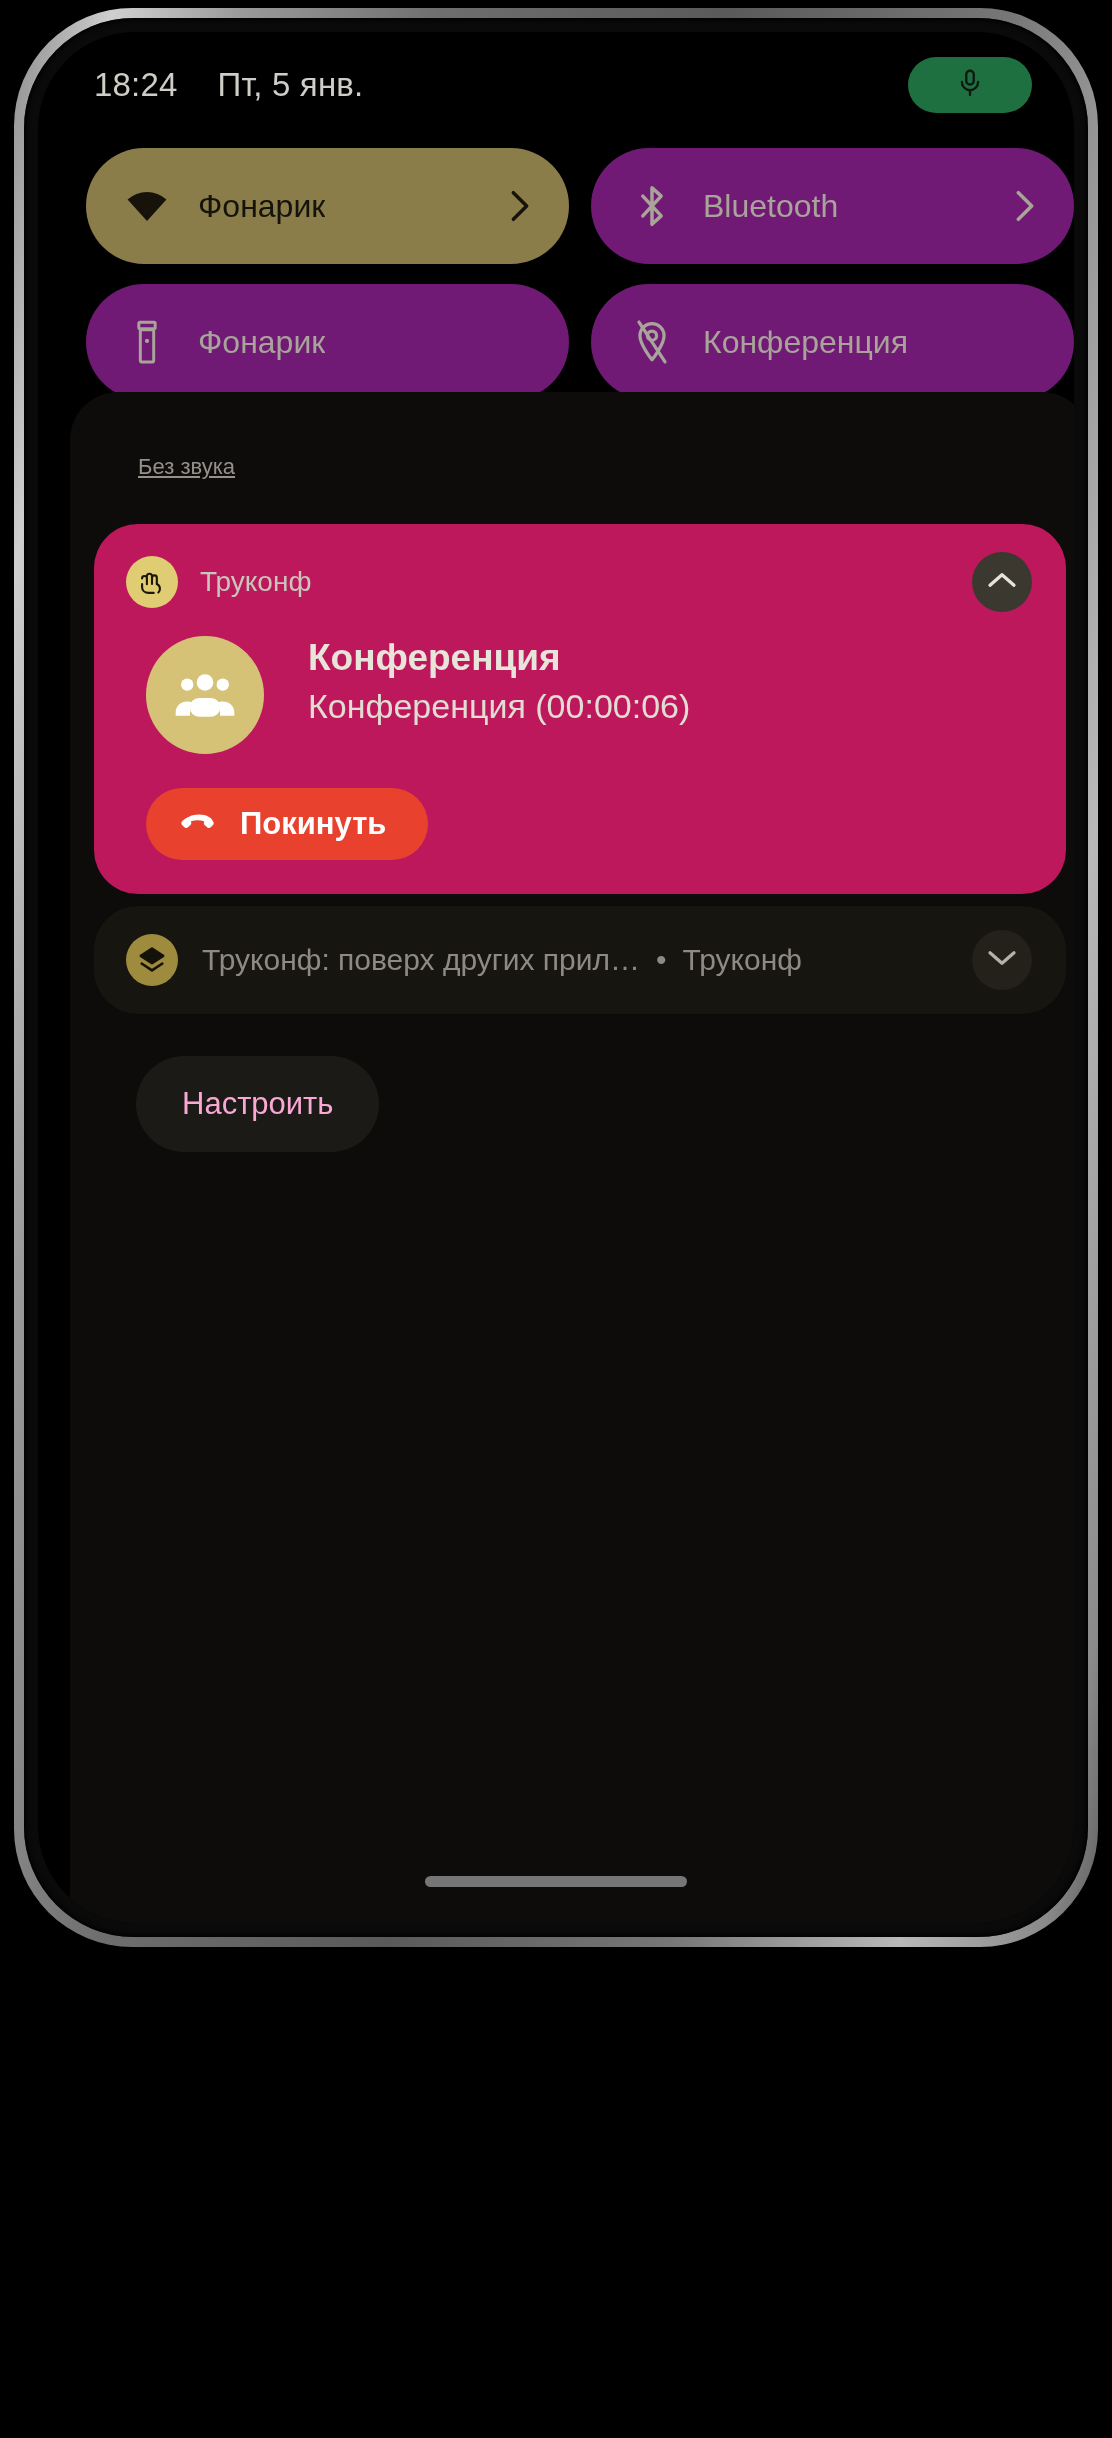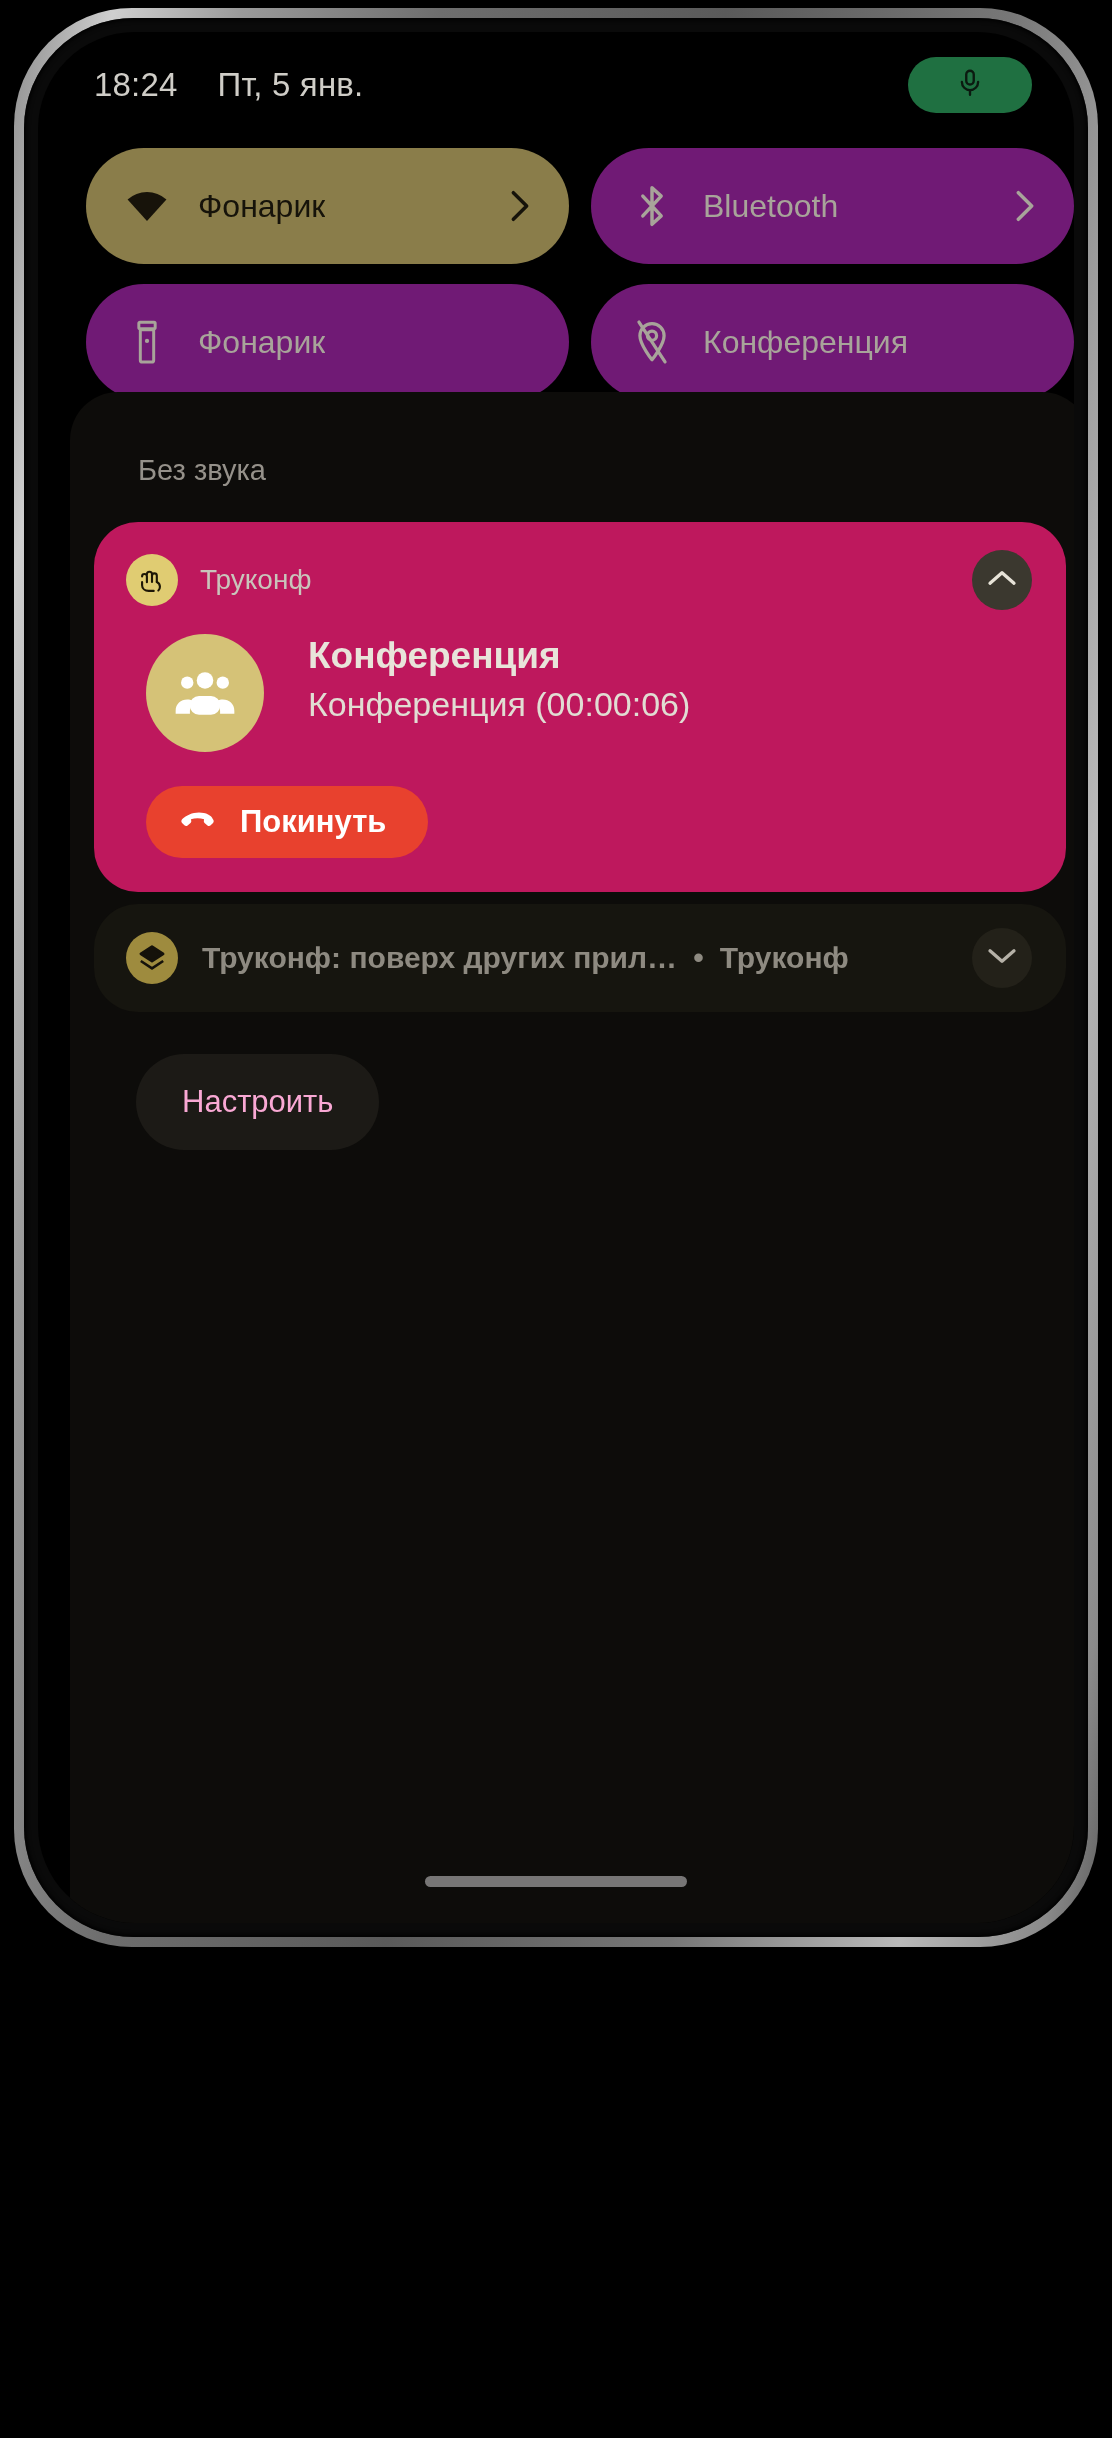--- a/index.html
+++ b/index.html
@@ -134,22 +134,23 @@
     left: 32px;
     top: 360px;
     width: 1020px;
     height: 2010px;
     border-radius: 48px 48px 0 0;
     background: #0d0c0a;
     padding: 0 24px;
   }
   #shade-section-title {
     color: #95918a;
-    font-size: 29px;
-    padding: 62px 0 35px 44px;
+    font-size: 22px;
+    padding: 62px 0 44px 44px;
+    text-decoration: underline;
   }
 
   
   #notif-card {
     background: #be185d;
     border-radius: 44px;
     padding: 30px 32px 34px 32px;
     position: relative;
   }
   .notif-header {
@@ -237,21 +238,20 @@
 
   
   #notif-collapsed {
     margin-top: 12px;
     background: #16150f;
     border-radius: 44px;
     height: 108px;
     display: flex;
     align-items: center;
     padding: 0 34px 0 32px;
-    font-weight: bold;
   }
   .mini-icon {
     width: 52px;
     height: 52px;
     border-radius: 50%;
     background: #9e8b3e;
     display: flex;
     align-items: center;
     justify-content: center;
     flex: 0 0 52px;

